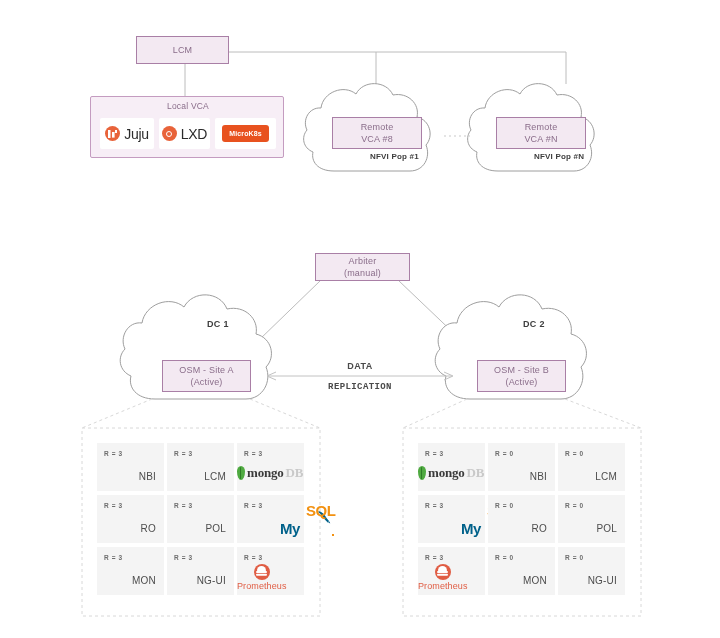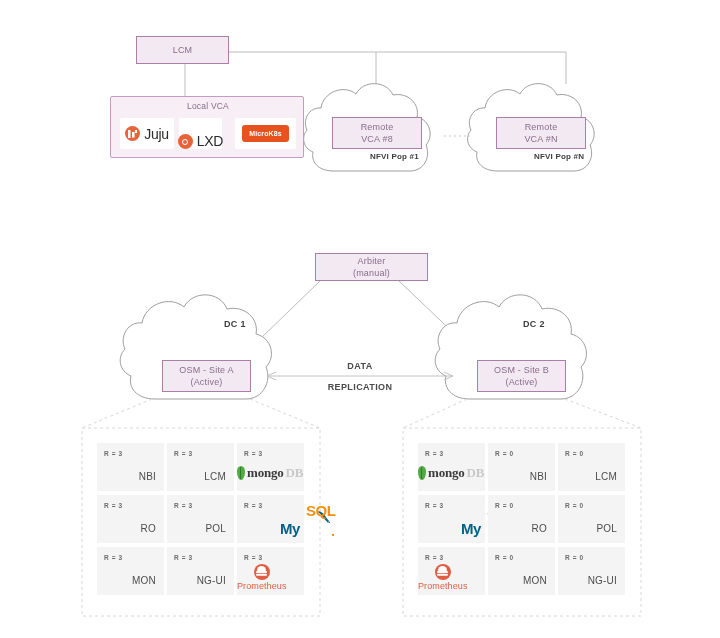--- a/index.html
+++ b/index.html
@@ -49,21 +49,20 @@
 
   
   #local-vca {
     position: absolute;
     left: 90px; top: 96px;
     width: 194px; height: 62px;
     background: #f7eef6;
     border: 1px solid #c49cc0;
     box-sizing: border-box;
     border-radius: 2px;
-    margin-left: 20px;
   }
   #local-vca-title {
     position: absolute;
     left: 0; top: 4px; width: 194px;
     text-align: center;
     font-size: 8.5px;
     color: #8a6d8a;
     letter-spacing: .2px;
   }
   .vca-chip {
@@ -76,21 +75,21 @@
     align-items: center;
     justify-content: center;
     gap: 4px;
   }
   .vca-chip .txt {
     font-size: 14px;
     color: #2b2b2b;
     letter-spacing: -.3px;
   }
   #chip-juju { left: 9px;  width: 54px; }
-  #chip-lxd  { left: 68px; width: 43px; align-items: flex-end; }
+  #chip-lxd  { left: 68px; width: 51px; }
   #chip-k8s  { left: 124px; width: 61px; }
 
   .juju-mark, .lxd-mark {
     width: 15px; height: 15px;
     border-radius: 50%;
     background: #e8633a;
     display: inline-block;
     position: relative;
     flex: 0 0 auto;
   }
@@ -341,39 +340,39 @@
     <span class="l2">VCA #8</span>
   </div>
   <div class="cloud-label" style="left:370px; top:152px;">NFVI Pop #1</div>
 
   <div class="node" style="left:496px; top:117px; width:90px; height:32px;">
     <span>Remote</span>
     <span class="l2">VCA #N</span>
   </div>
   <div class="cloud-label" style="left:534px; top:152px;">NFVI Pop #N</div>
 
-  <div class="node" style="left:315px; top:253px; width:113px; height:28px;">
+  <div class="node" style="left:315px; top:253px; width:95px; height:28px;">
     <span>Arbiter</span>
     <span class="l2">(manual)</span>
   </div>
 
-  <div class="dc-label" style="left:224px; top:319px;">DC 1</div>
+  <div class="dc-label" style="left:207px; top:319px;">DC 1</div>
   <div class="node" style="left:162px; top:360px; width:89px; height:32px;">
     <span>OSM - Site A</span>
     <span class="l2">(Active)</span>
   </div>
 
   <div class="dc-label" style="left:523px; top:319px;">DC 2</div>
   <div class="node" style="left:477px; top:360px; width:89px; height:32px;">
     <span>OSM - Site B</span>
     <span class="l2">(Active)</span>
   </div>
 
   <div class="repl-label" style="left:300px; top:361px; width:120px;">DATA</div>
-  <div class="repl-label" style="left:300px; top:382px; width:120px;">REPLICATION</div>
+  <div class="repl-label" style="left:300px; top:382px; width:120px;font-family:Liberation Mono, monospace;">REPLICATION</div>
 
   <div class="grid-wrap" id="grid-dc1" style="left:97px; top:443px; width:208px; height:158px;">
       <div class="cell" style="left: 0px; top: 0px;">
         <span class="rlabel">R = 3</span>
         <span class="cname">NBI</span>
       </div>
       <div class="cell" style="left: 70px; top: 0px;">
         <span class="rlabel">R = 3</span>
         <span class="cname">LCM</span>
       </div>

